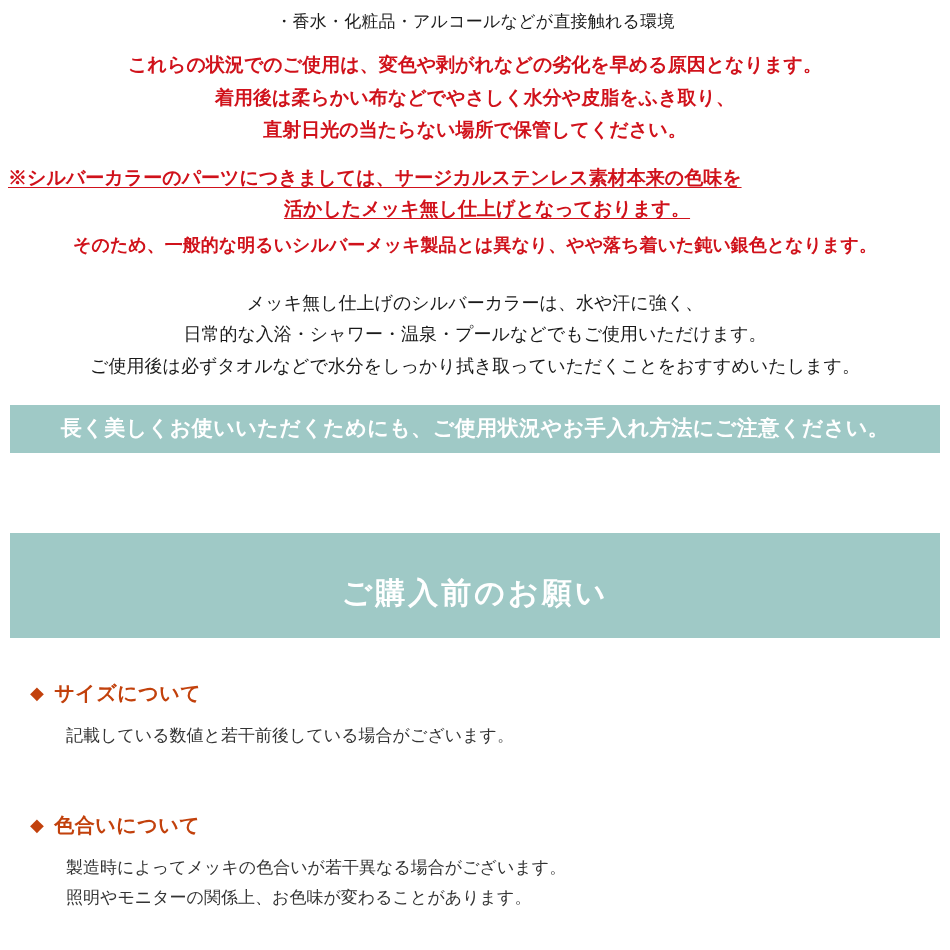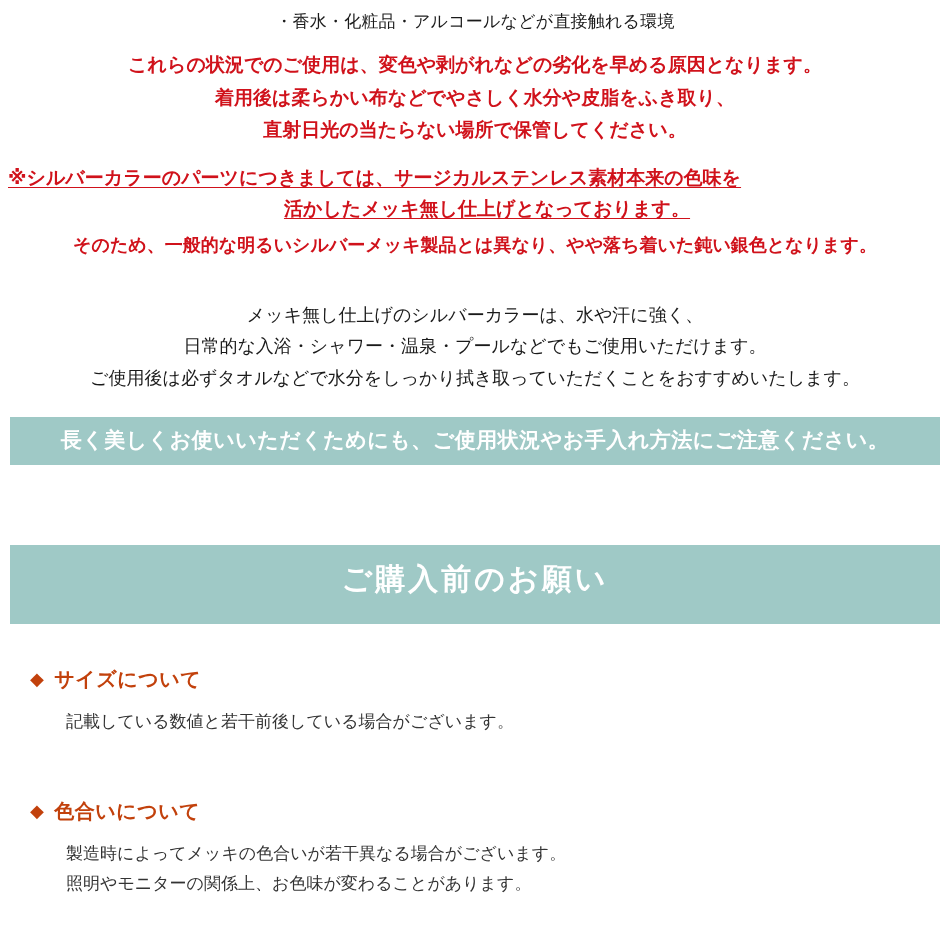--- a/index.html
+++ b/index.html
@@ -25,20 +25,21 @@
     text-align: center;
     white-space: nowrap;
   }
 
   .dark {
     color: #1a1a1a;
   }
   .red {
     color: #d0121b;
     font-weight: bold;
+    font-family: Liberation Serif, serif;
   }
 
   
   .top-note {
     font-size: 17px;
     padding-top: 10px;
     letter-spacing: 0.2px;
   }
 
   
@@ -66,21 +67,21 @@
     text-align: center;
     padding-left: 24px;
   }
   .note-red {
     margin-top: 6px;
     font-size: 18px;
   }
 
   
   .plain-block {
-    margin-top: 40px;
+    margin-top: 28px;
     font-size: 18px;
     line-height: 1.76;
     color: #1a1a1a;
   }
 
   
   .highlight-bar {
     margin: 22px 10px 0 10px;
     background: #9fc9c6;
     color: #ffffff;
@@ -94,21 +95,21 @@
 
   
   .section-band {
     margin: 80px 10px 0 10px;
     background: #9fc9c6;
     color: #ffffff;
     text-align: center;
     font-size: 30px;
     font-weight: bold;
     letter-spacing: 3px;
-    padding: 14px 0 24px 0;
+    padding: 40px 0 24px 0;
   }
 
   
   .item {
     margin-top: 42px;
     padding-left: 30px;
   }
   .item-title {
     font-size: 20px;
     font-weight: bold;

